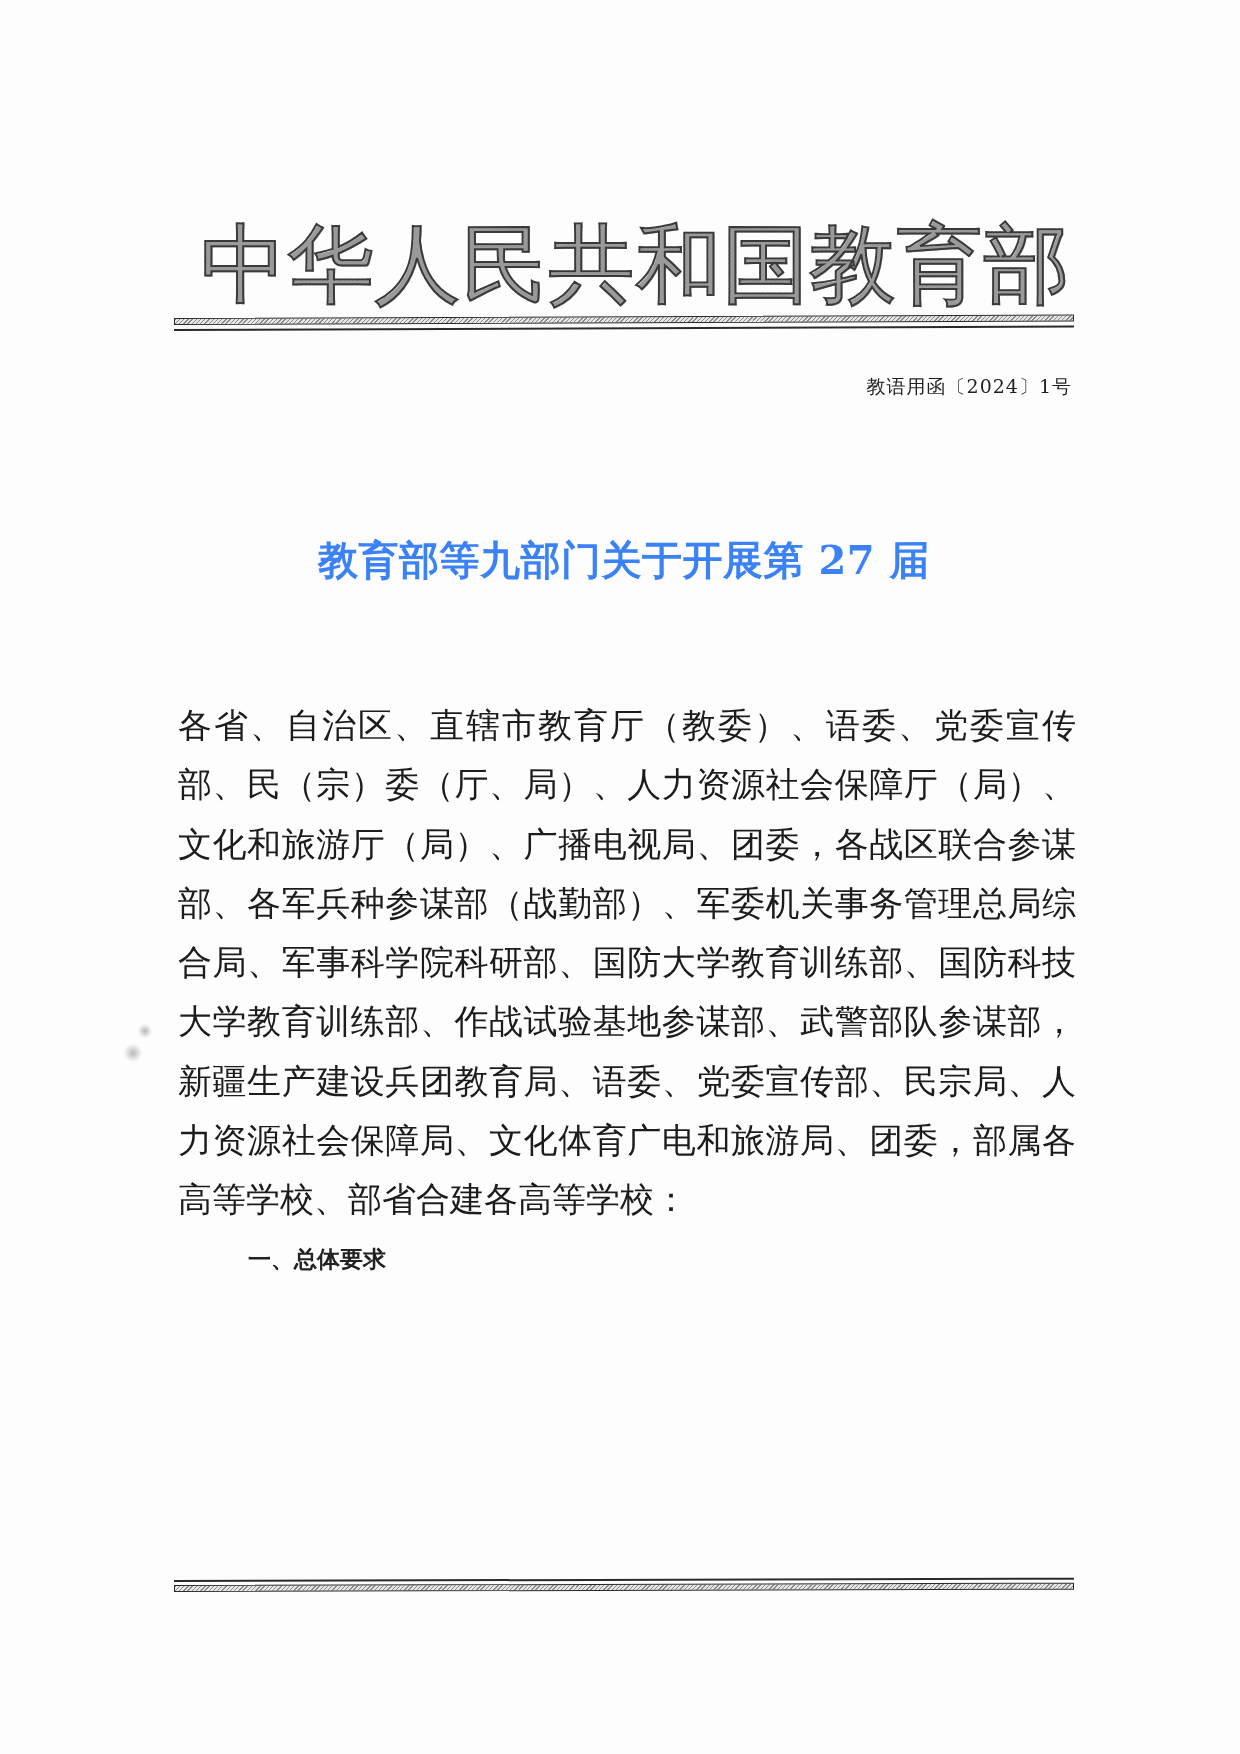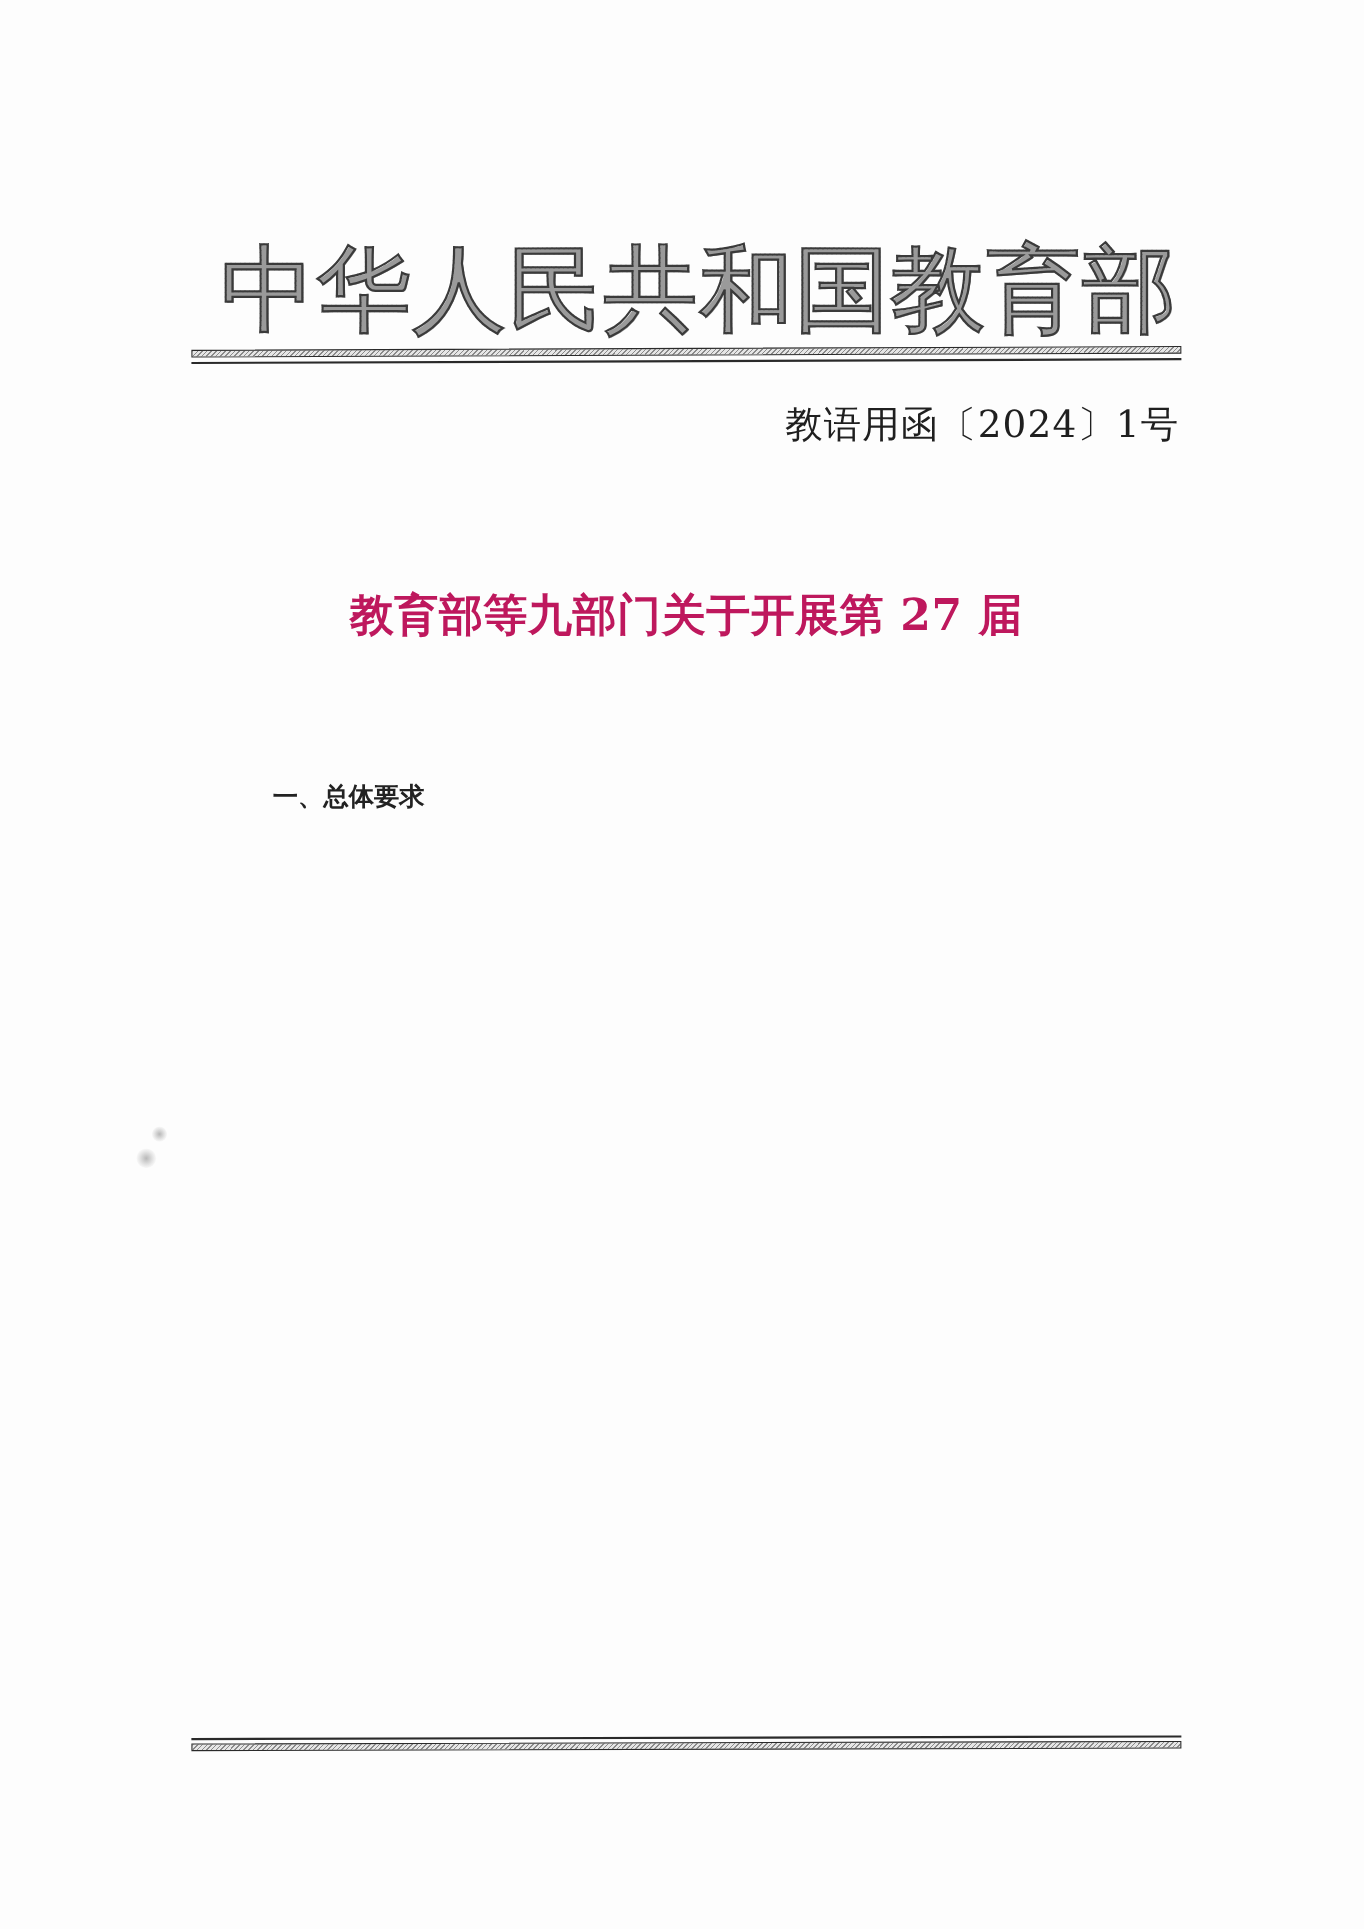--- a/index.html
+++ b/index.html
@@ -68,39 +68,39 @@
     .rule-header .thin {
       position: absolute; left: 0; top: 11px;
       width: 100%; height: 2px;
       background: #2a2a2a;
     }
     
     .doc-number {
       position: absolute;
       right: 168px;
       top: 366px;
-      font-size: 34px;
+      font-size: 19px;
       line-height: 40px;
       font-family: "DejaVu Serif", "Liberation Serif", serif;
       color: #1f1f1f;
       letter-spacing: 1px;
       white-space: nowrap;
     }
     
     .title {
       position: absolute;
       left: 174px;
       width: 900px;
       top: 525px;
       text-align: center;
       font-family: "DejaVu Serif", "Liberation Serif", serif;
       font-weight: bold;
       font-size: 40px;
       line-height: 70px;
-      color: #be185d;
+      color: #3b82f6;
       letter-spacing: 0.5px;
     }
     .title div { white-space: nowrap; }
     
     .body {
       position: absolute;
       left: 178px;
       top: 696px;
       width: 898px;
       font-family: "DejaVu Serif", "Liberation Serif", serif;
@@ -176,20 +176,21 @@
     <div class="thin"></div>
   </div>
 
   <div class="doc-number">教语用函〔2024〕1号</div>
 
   <div class="title">
     <div>教育部等九部门关于开展第 27 届</div>
   </div>
 
   <div class="body">
+    <p>各省、自治区、直辖市教育厅（教委）、语委、党委宣传部、民（宗）委（厅、局）、人力资源社会保障厅（局）、文化和旅游厅（局）、广播电视局、团委，各战区联合参谋部、各军兵种参谋部（战勤部）、军委机关事务管理总局综合局、军事科学院科研部、国防大学教育训练部、国防科技大学教育训练部、作战试验基地参谋部、武警部队参谋部，新疆生产建设兵团教育局、语委、党委宣传部、民宗局、人力资源社会保障局、文化体育广电和旅游局、团委，部属各高等学校、部省合建各高等学校：</p>
     <h2>一、总体要求</h2>
   </div>
 
   <div class="rule-footer">
     <div class="thin"></div>
     <div class="thick"></div>
   </div>
 
   <div class="speck" style="left:138px; top:1024px; width:14px; height:14px;"></div>
   <div class="speck" style="left:124px; top:1044px; width:18px; height:18px;"></div>

